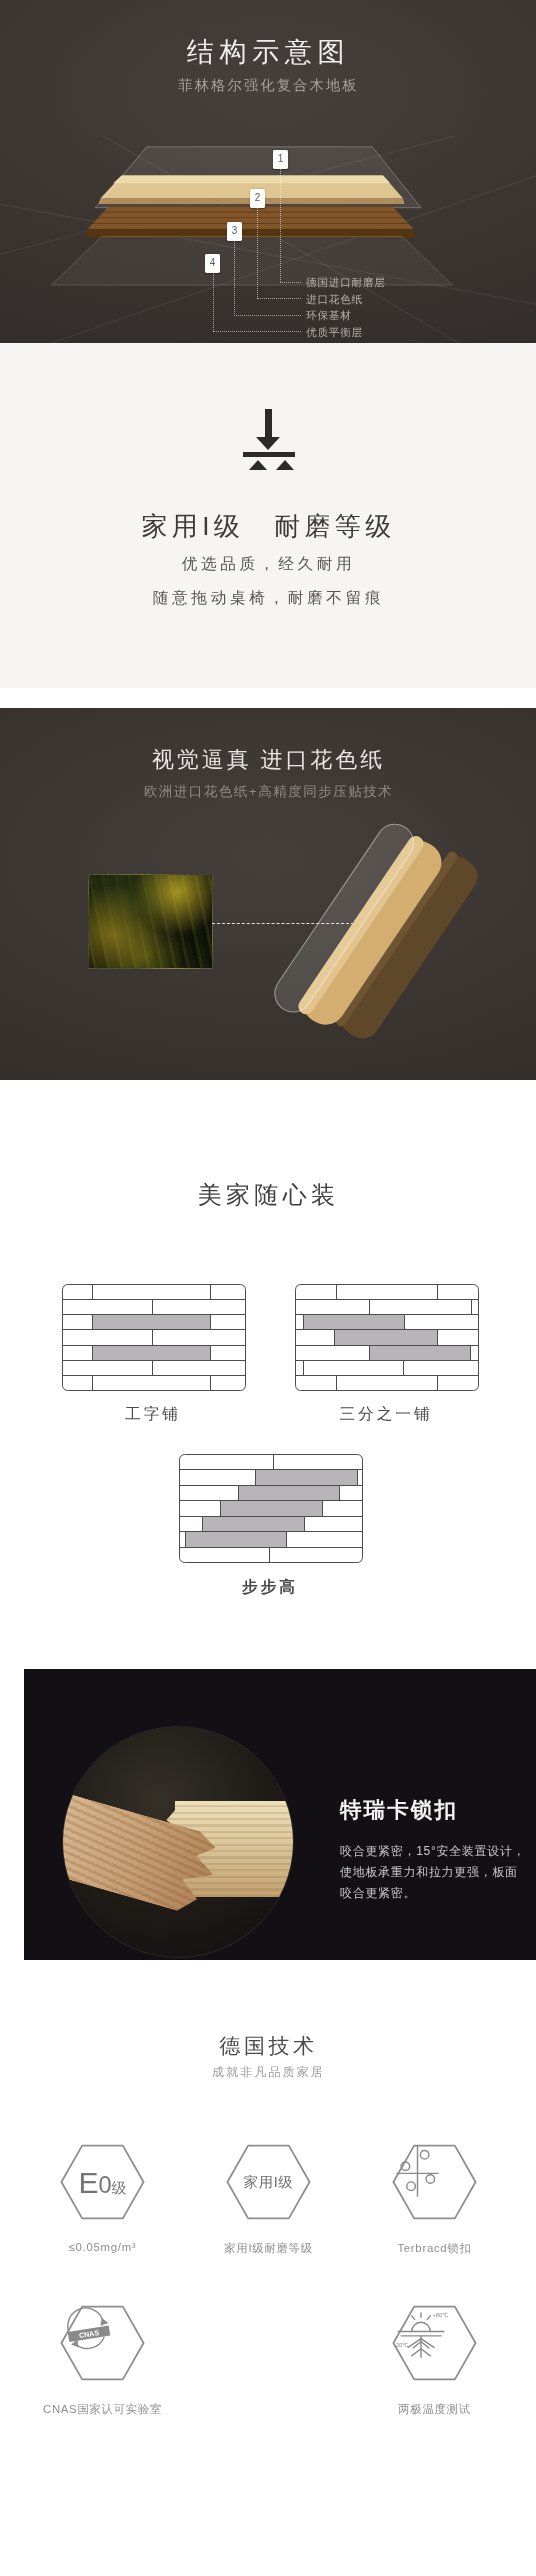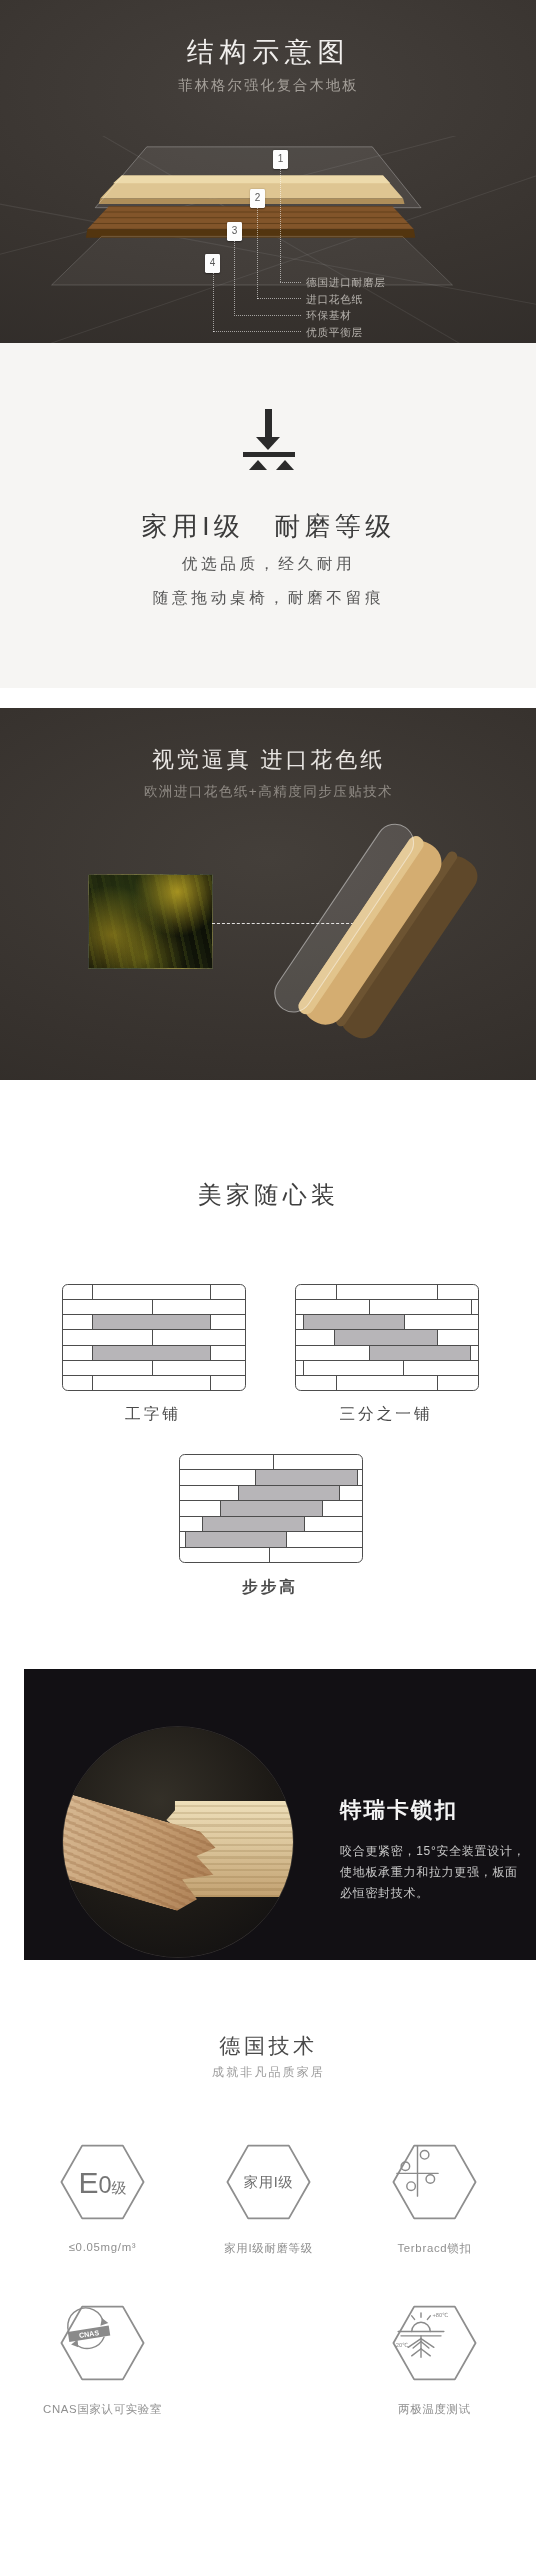--- a/index.html
+++ b/index.html
@@ -298,21 +298,21 @@
 
   <div id="sec-e" class="sec">
     <div class="abs lock-circle">
       <div class="plank-right"></div>
       <div class="plank-left"></div>
     </div>
     <div class="abs e-title">特瑞卡锁扣</div>
     <div class="abs e-body">
       <div>咬合更紧密，15°安全装置设计，</div>
       <div>使地板承重力和拉力更强，板面</div>
-      <div>必恒密封技术。</div>
+      <div>咬合更紧密。</div>
     </div>
   </div>
 
   <div id="sec-f" class="sec">
     <div class="abs ctr f-title">德国技术</div>
     <div class="abs ctr f-sub">成就非凡品质家居</div>
 
     <div class="hex-cell" style="left:20px;top:182px;">
       <div class="hex-wrap">
         <svg width="87" height="80" viewBox="0 0 121 112">

